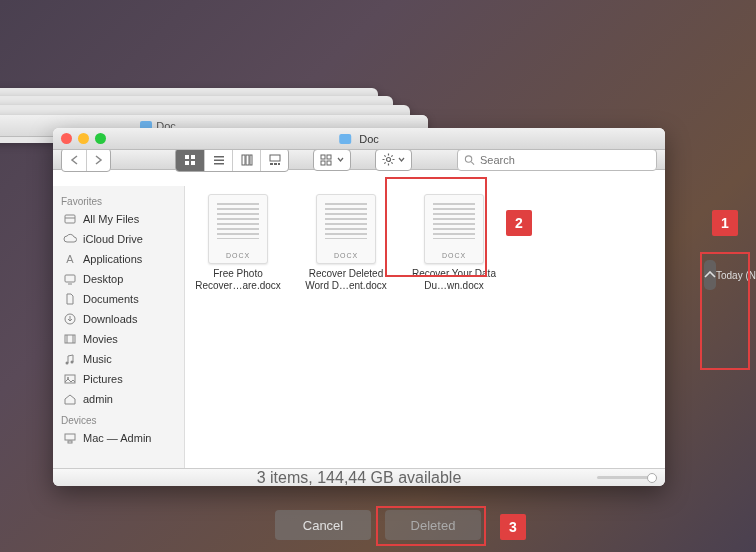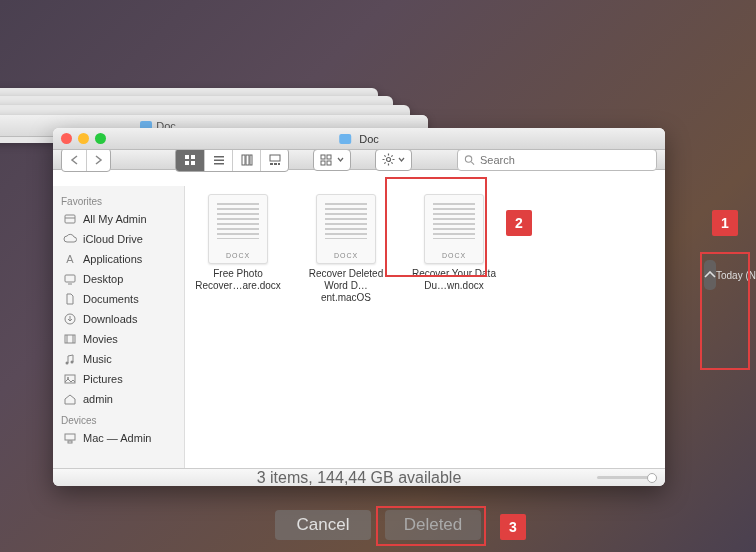--- a/index.html
+++ b/index.html
@@ -46,21 +46,21 @@
 .file .ext { position: absolute; bottom: 4px; left: 0; right: 0; text-align: center; font-size: 7px; color: #888; letter-spacing: 1px; }
 .file .lbl { font-size: 10px; line-height: 1.2; word-break: break-word; }
 
 .statusbar { height: 18px; background: linear-gradient(#f8f8f8,#e8e8e8); border-top: 1px solid #ccc; font-size: 16px; color: #666; display: flex; align-items: center; justify-content: center; position: relative; }
 .scroller { position: absolute; right: 8px; top: 3px; width: 60px; height: 10px; }
 .scroller .track { position: absolute; left: 0; right: 0; top: 4px; height: 3px; background: #ccc; border-radius: 2px; }
 .scroller .knob { position: absolute; right: 0; top: 1px; width: 10px; height: 10px; background: #fff; border: 1px solid #aaa; border-radius: 50%; }
 
 
 .bottombtns { position: absolute; bottom: 12px; left: 50%; transform: translateX(-50%); display: flex; gap: 14px; }
-.bottombtns button { width: 96px; height: 30px; border: none; border-radius: 4px; background: rgba(120,120,120,0.6); color: #e0e0e0; font-size: 17px; cursor: pointer; }
+.bottombtns button { width: 96px; height: 30px; border: none; border-radius: 4px; background: rgba(120,120,120,0.6); color: #e0e0e0; font-size: 13px; cursor: pointer; }
 .bottombtns button.disabled { color: #aaa; background: rgba(120,120,120,0.5); cursor: default; }
 
 
 .timeline { position: absolute; right: 10px; top: 260px; width: 42px; display: flex; flex-direction: row; align-items: center; }
 .timeline .arrow { width: 36px; height: 30px; background: rgba(100,100,100,0.85); border-radius: 5px; display: flex; align-items: center; justify-content: center; color: #ddd; font-size: 14px; cursor: pointer; }
 .timeline .lbl { font-size: 10px; color: #ddd; text-align: center; white-space: nowrap; }
 
 
 .callout { position: absolute; background: #e04040; color: #fff; width: 26px; height: 26px; display: flex; align-items: center; justify-content: center; font-size: 14px; font-weight: bold; border-radius: 2px; z-index: 50; }
 .redbox { position: absolute; border: 2px solid #e04040; z-index: 40; pointer-events: none; }
@@ -184,21 +184,21 @@
     <div class="sidebar">
       <div class="heading">Favorites</div>
       <div id="fav-list">
           <div class="item">
             <span class="icn">
               <svg width="14" height="14" viewBox="0 0 14 14">
                 <rect x="2" y="3" width="10" height="8" rx="1" fill="none" stroke="#888"></rect>
                 <line x1="2" y1="6" x2="12" y2="6" stroke="#888"></line>
               </svg>
             </span>
-            <span>All My Admin</span>
+            <span>All My Files</span>
           </div>
           <div class="item">
             <span class="icn">
               <svg width="14" height="14" viewBox="0 0 14 14">
                 <path d="M4 10a3 3 0 010-6 4 4 0 017 1 2.5 2.5 0 010 5z" fill="none" stroke="#888"></path>
               </svg>
             </span>
             <span>iCloud Drive</span>
           </div>
           <div class="item">
@@ -292,21 +292,21 @@
           <div class="file">
             <div class="thumb">
               <div class="ext">DOCX</div>
             </div>
             <div class="lbl">Free Photo Recover…are.docx</div>
           </div>
           <div class="file">
             <div class="thumb">
               <div class="ext">DOCX</div>
             </div>
-            <div class="lbl">Recover Deleted Word D…ent.macOS</div>
+            <div class="lbl">Recover Deleted Word D…ent.docx</div>
           </div>
           <div class="file">
             <div class="thumb">
               <div class="ext">DOCX</div>
             </div>
             <div class="lbl">Recover Your Data Du…wn.docx</div>
           </div>
         </div>
     </div>
   </div>

